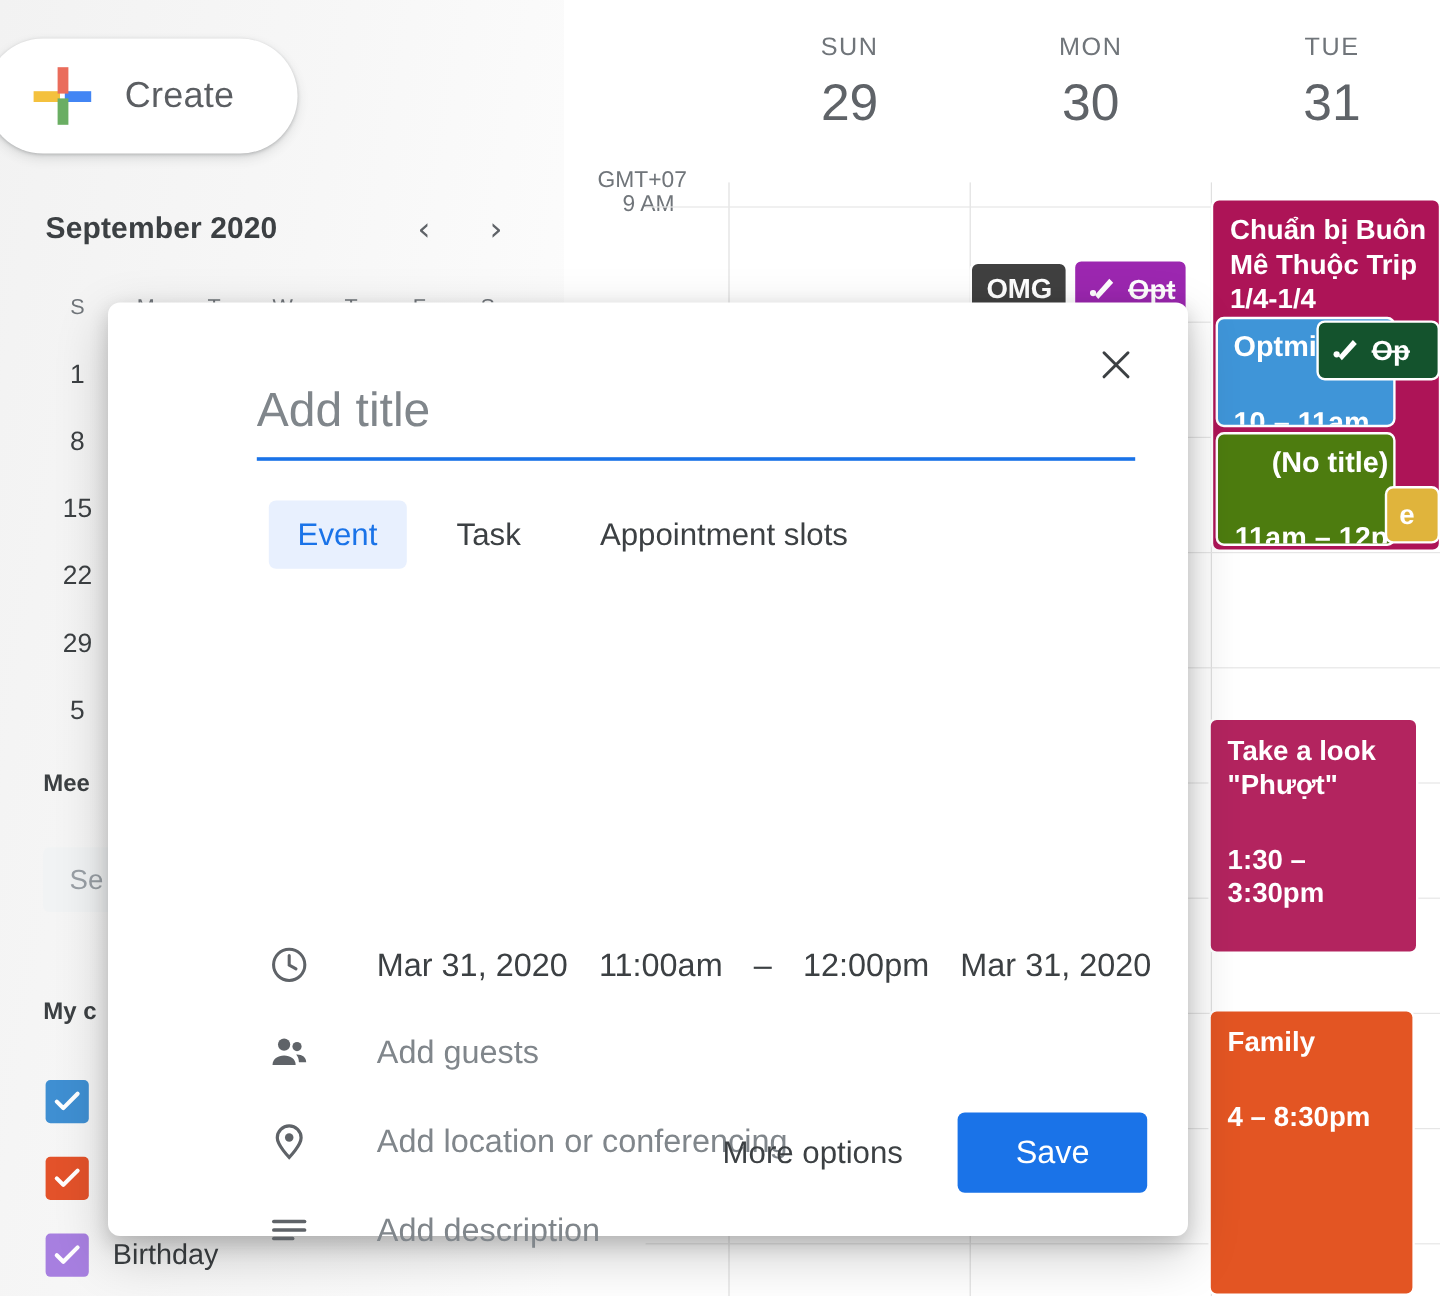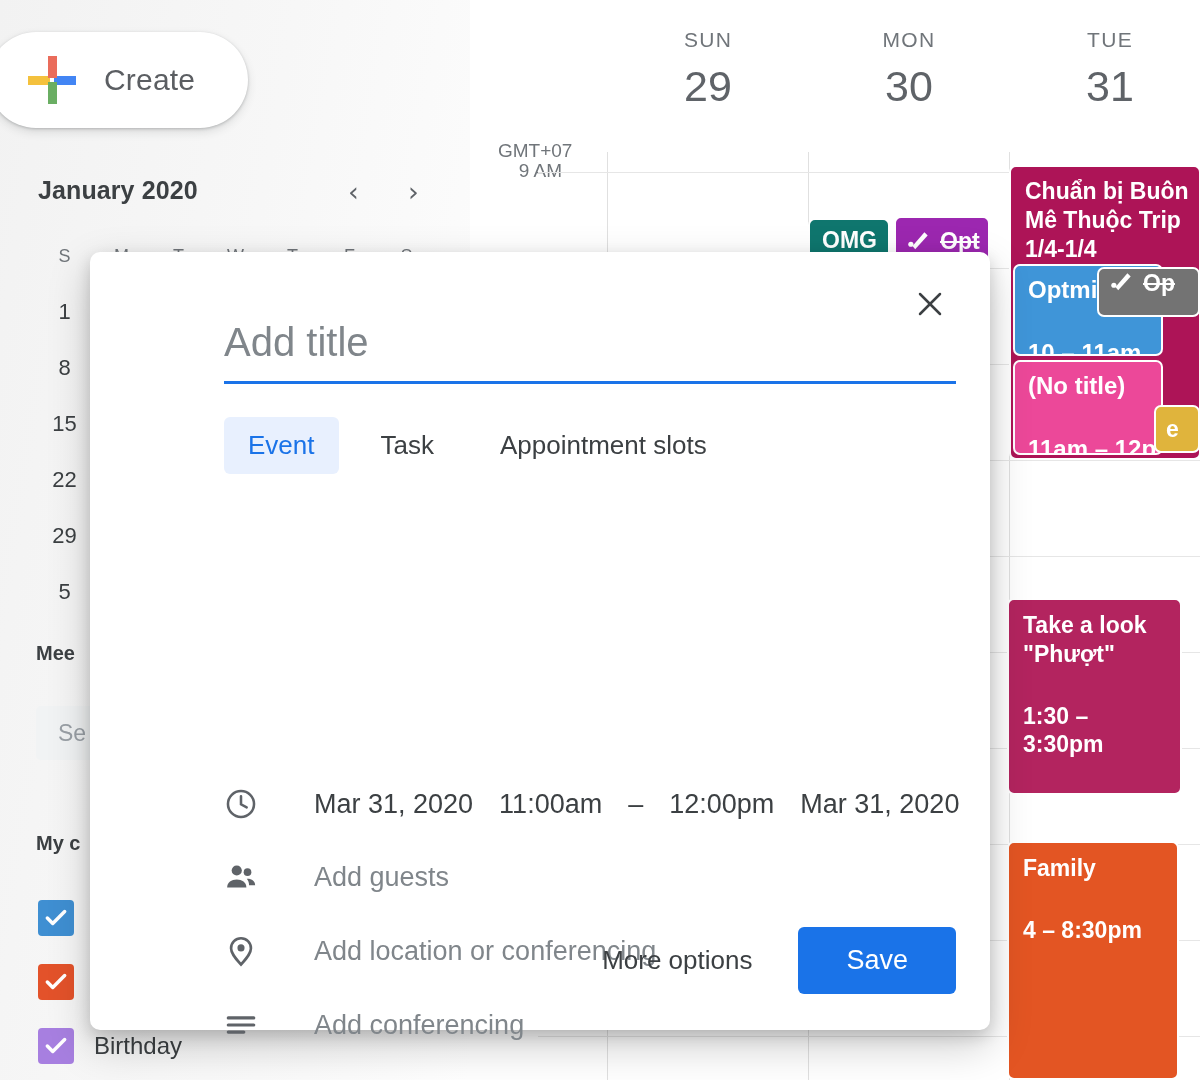--- a/index.html
+++ b/index.html
@@ -214,21 +214,21 @@
     overflow: hidden;
     border: 2px solid #ffffff;
     line-height: 1.25;
   }
   .ev .t { font-size: 22px; font-weight: 700; }
   .ev .s { font-size: 22px; font-weight: 700; margin-top: 33px; }
 
   .ev-omg {
     left: 338px; top: 218px;
     width: 82px; height: 46px;
-    background: #0f766e;
+    background: #404040;
     padding-top: 6px;
   }
   .ev-omg .t { font-size: 23px; }
 
   .ev-task {
     left: 424px; top: 216px;
     width: 96px; height: 50px;
     background: #9c27b0;
     display: flex;
     align-items: center;
@@ -250,32 +250,34 @@
     width: 150px; height: 92px;
     background: #3f95d8;
     padding: 9px 4px 4px 13px;
   }
   .ev-optmi .t { font-size: 24px; font-weight: 700; }
   .ev-optmi .s { font-size: 24px; }
 
   .ev-task2 {
     left: 627px; top: 267px;
     width: 103px; height: 50px;
-    background: #737373;
-    display: flex;
+    background: #14532d;
+    display: flex;
+    align-items: center;
     gap: 8px;
     padding: 0 0 0 10px;
   }
   .ev-task2 .tk { font-size: 23px; font-weight: 700; text-decoration: line-through; }
 
   .ev-notitle {
     left: 543px; top: 360px;
     width: 150px; height: 95px;
-    background: #ec4899;
+    background: #4d7c0f;
     padding: 9px 4px 4px 13px;
+    text-align: right;
   }
   .ev-notitle .t { font-size: 24px; font-weight: 700; }
   .ev-notitle .s { font-size: 24px; }
 
   .ev-yellow {
     left: 684px; top: 405px;
     width: 46px; height: 48px;
     background: #e0b43c;
     padding: 8px 0 0 10px;
   }
@@ -317,21 +319,21 @@
     display: flex;
     align-items: center;
     justify-content: center;
     cursor: pointer;
     border-radius: 50%;
   }
   .dlg-close svg { width: 30px; height: 30px; }
 
   .title-wrap {
     position: absolute;
-    left: 134px; top: 68px;
+    left: 124px; top: 68px;
     width: 732px;
   }
   .title-input {
     width: 100%;
     border: none;
     border-bottom: 3px solid #1a73e8;
     outline: none;
     font-family: "Liberation Sans", sans-serif;
     font-size: 40px;
     color: #3c4043;
@@ -427,21 +429,21 @@
       <div class="create-btn">
         <div class="gplus">
           <i class="gp-l"></i>
             <i class="gp-r"></i>
             <i class="gp-t"></i>
             <i class="gp-b"></i>
         </div>
         <div class="create-label">Create</div>
       </div>
 
-      <div class="mini-month">January 2020</div>
+      <div class="mini-month">September 2020</div>
 
       <div class="mini-nav prev">‹</div>
       <div class="mini-nav next">›</div>
 
       <div class="mini-grid">
         <div class="mini-dowrow">
           <div class="mini-cell">S</div>
           <div class="mini-cell">M</div>
           <div class="mini-cell">T</div>
           <div class="mini-cell">W</div>
@@ -636,21 +638,21 @@
     </div>
 
     <div class="row row-desc">
       <div class="ic">
         <svg viewBox="0 0 24 24" fill="none" stroke="#5f6368" stroke-width="2.2" stroke-linecap="round">
           <line x1="3" y1="7" x2="21" y2="7"></line>
           <line x1="3" y1="12" x2="21" y2="12"></line>
           <line x1="3" y1="17" x2="14" y2="17"></line>
         </svg>
       </div>
-      <div class="txt ph">Add conferencing</div>
+      <div class="txt ph">Add description</div>
     </div>
 
     <div class="dlg-footer">
       <div class="more-opts">More options</div>
       <button class="save-btn">Save</button>
     </div>
   </div>
 </div>
 
 </body></html>

